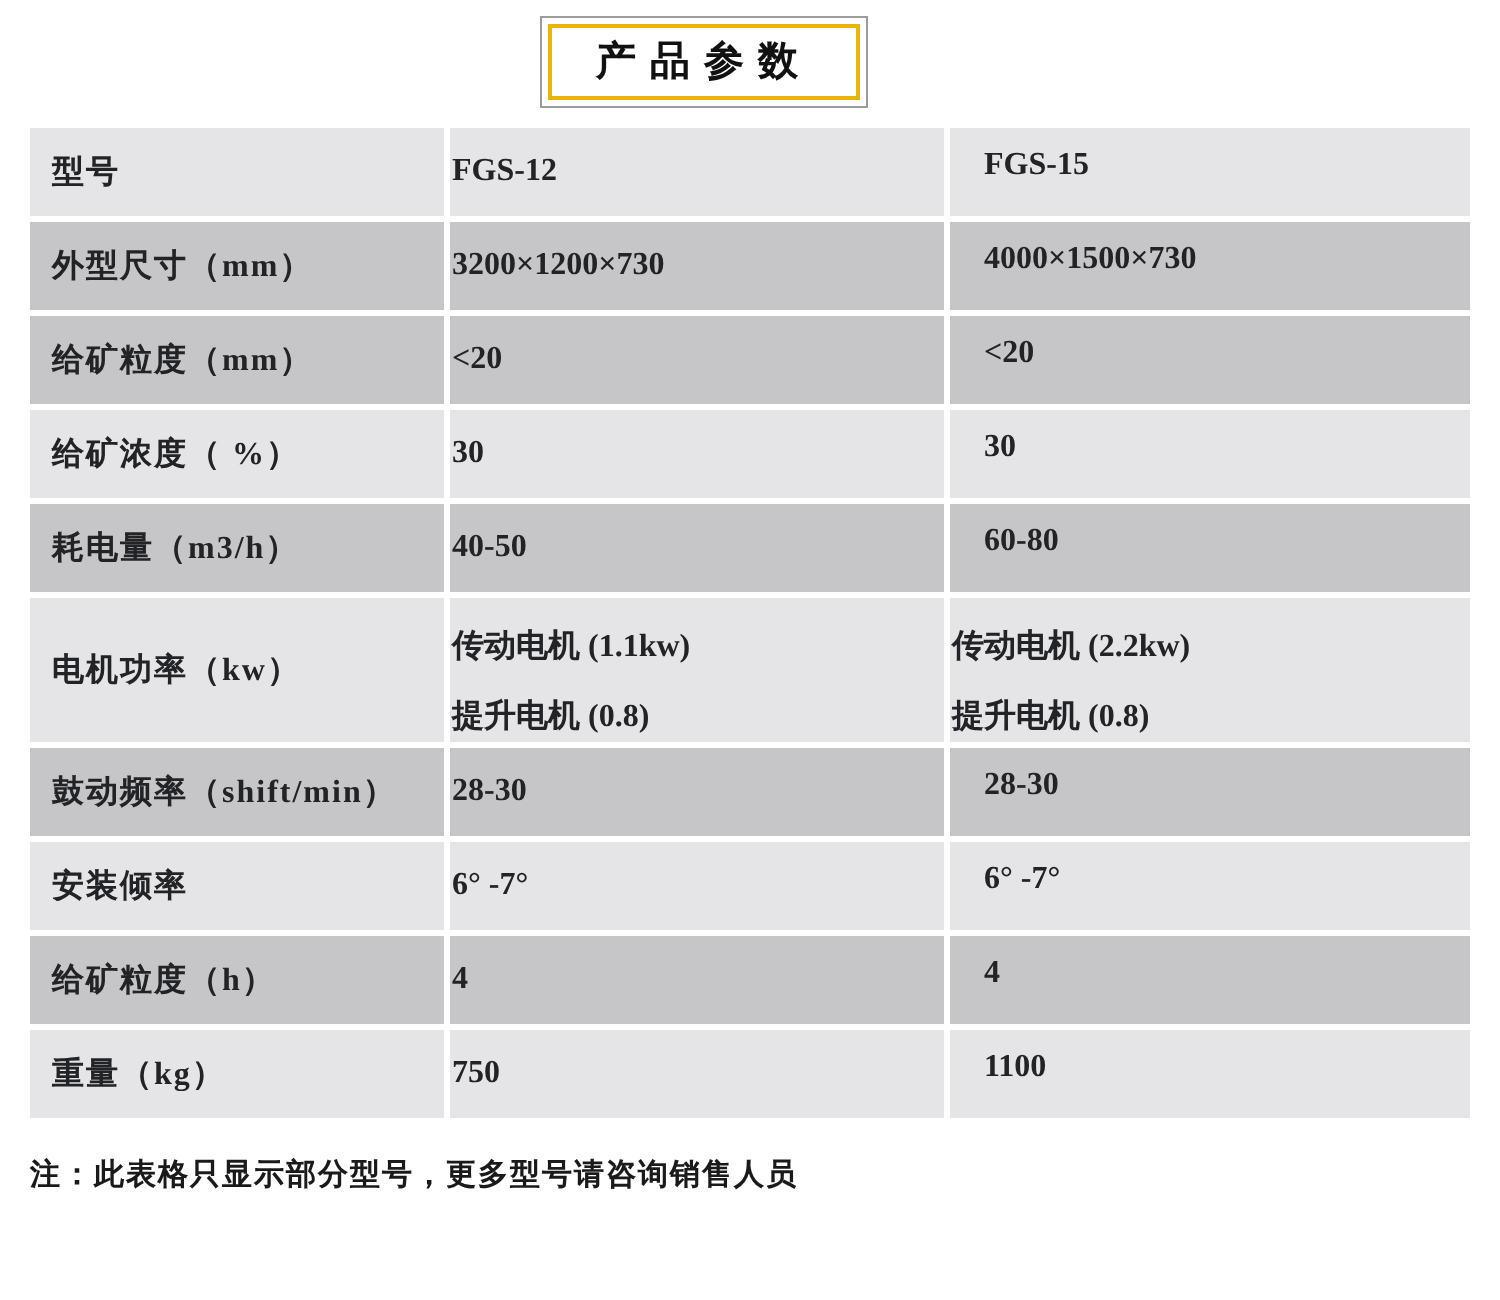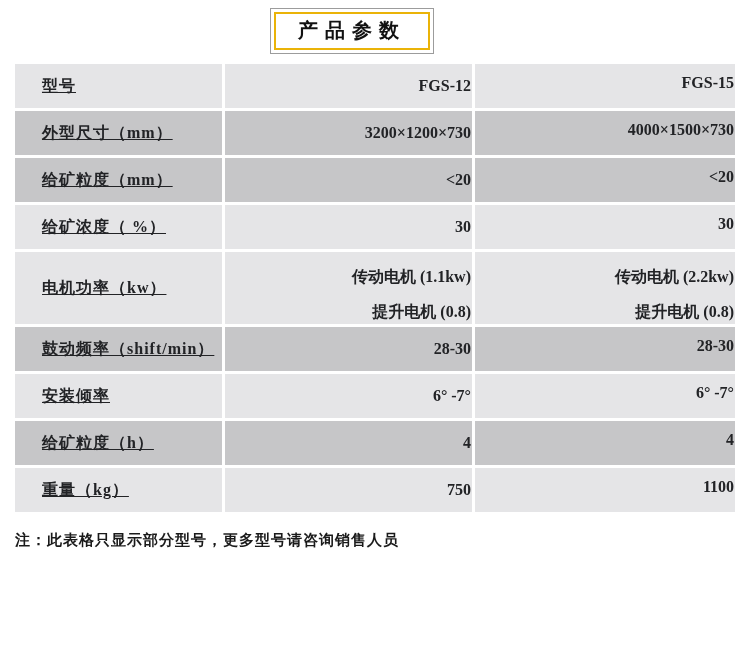--- a/index.html
+++ b/index.html
@@ -46,25 +46,24 @@
     vertical-align: middle;
     font-weight: bold;
     color: #222326;
     font-size: 16px;
     overflow: hidden;
   }
   tr.row-light td { background: var(--row-light, #e5e5e7); }
   tr.row-dark  td { background: var(--row-dark,  #c6c6c8); }
   td.label {
     text-align: left;
-    padding-left: 27px;
+    padding-left: 11px;
     letter-spacing: 1px;
-    text-decoration: underline;
   }
-  td.val { text-align: right; }
+  td.val { text-align: left; }
   
   td.val-right { padding-bottom: 8px; padding-left: 17px; }
   td.val .line { line-height: 22px; margin-top: 13px; }
   
   .note {
     margin: 16px 0 0 15px;
     font-family: "Liberation Sans", sans-serif;
     font-weight: bold;
     font-size: 15px;
     color: #1a1a1a;
@@ -100,20 +99,25 @@
     <tr class="row row-dark">
       <td class="label">给矿粒度（mm）</td>
       <td class="val">&lt;20</td>
       <td class="val val-right">&lt;20</td>
     </tr>
     <tr class="row row-light">
       <td class="label">给矿浓度（ %）</td>
       <td class="val">30</td>
       <td class="val val-right">30</td>
     </tr>
+    <tr class="row row-dark">
+      <td class="label">耗电量（m3/h）</td>
+      <td class="val">40-50</td>
+      <td class="val val-right">60-80</td>
+    </tr>
     <tr class="row-tall row-light">
       <td class="label">电机功率（kw）</td>
       <td class="val">
         <div class="line">传动电机 (1.1kw)</div>
         <div class="line">提升电机 (0.8)</div>
       </td>
       <td class="val">
         <div class="line">传动电机 (2.2kw)</div>
         <div class="line">提升电机 (0.8)</div>
       </td>

